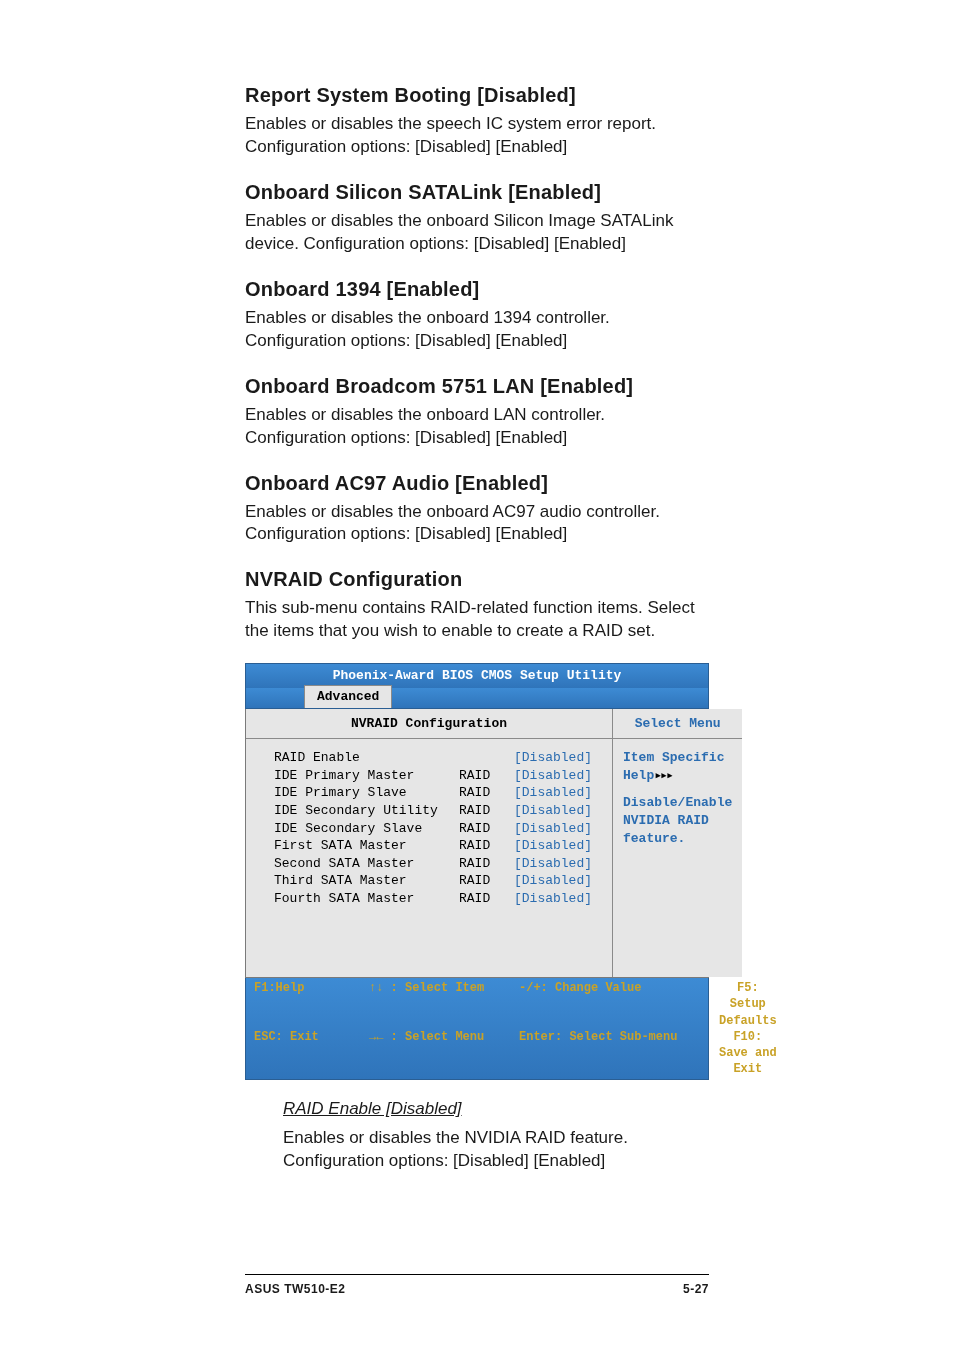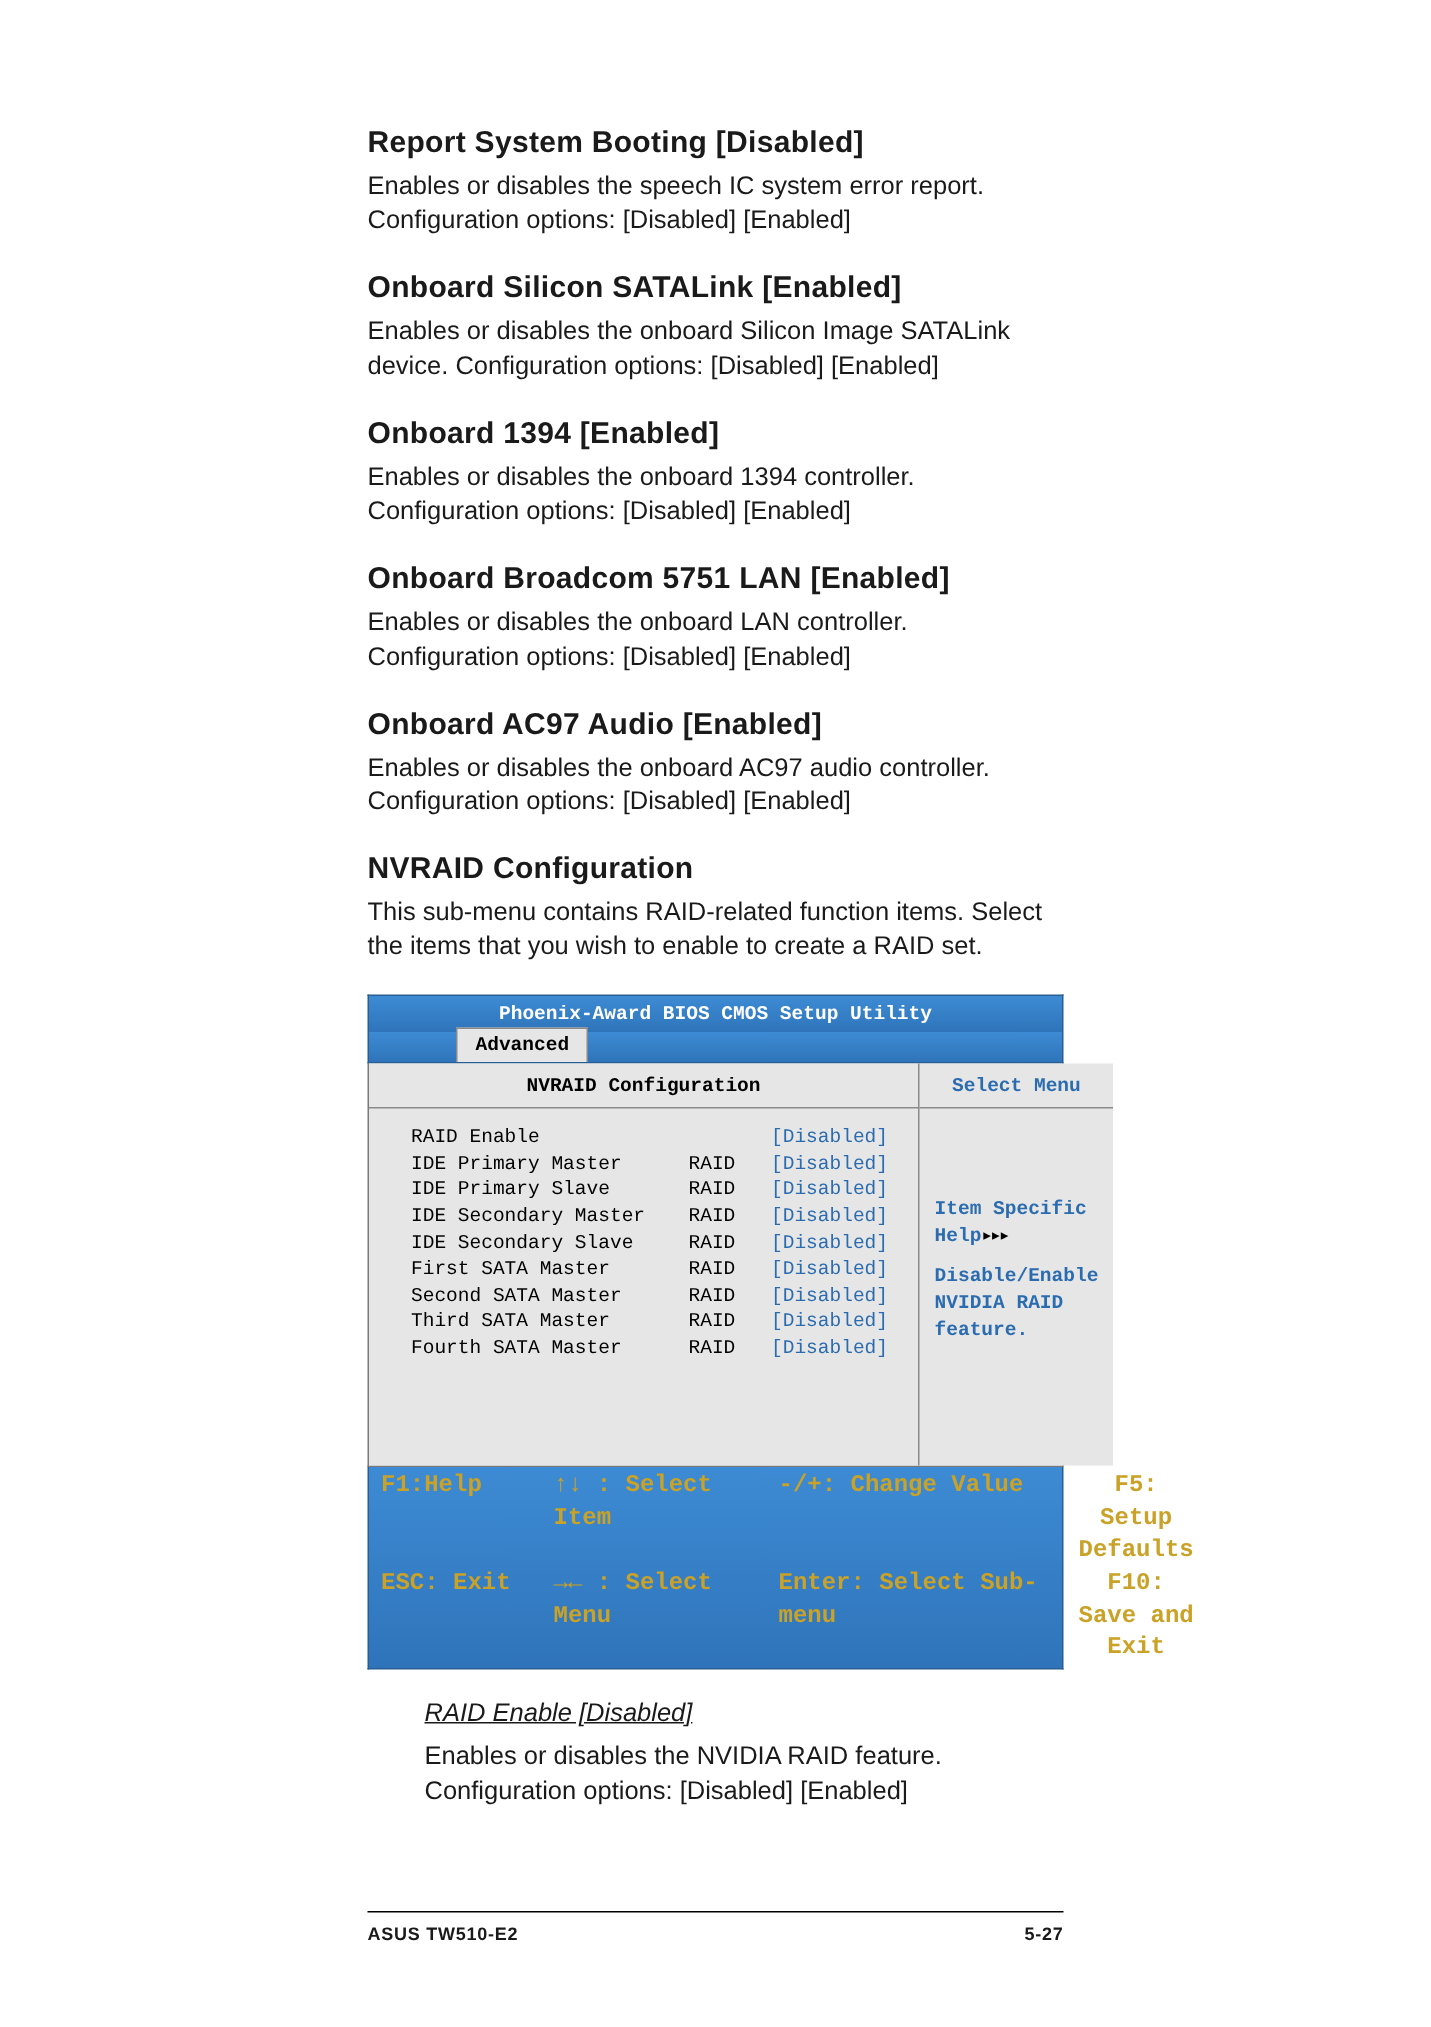--- a/index.html
+++ b/index.html
@@ -25,24 +25,24 @@
   .menubar-spacer-left{width:58px;}
   .menubar-tab{background:var(--bios-bg);color:#000;padding:2px 12px;border-top-left-radius:0;border-top-right-radius:0;border:1px solid #8a8a8a;border-bottom:none;margin-top:1px;font-weight:bold;}
   .bios-body{display:flex;border:1px solid #7a7a7a;border-top:none;}
   .bios-left{flex:1;background:var(--bios-bg);display:flex;flex-direction:column;}
   .bios-left-title{text-align:center;font-weight:bold;padding:6px 0;border-bottom:1px solid #8a8a8a;}
   .bios-left-content{padding:10px 20px 70px 28px;}
   .bios-row{display:flex;white-space:pre;}
   .bios-col-label{width:185px;}
   .bios-col-type{width:55px;}
   .bios-col-val{color:var(--bios-blue);}
-  .bios-right{width:200px;background:var(--bios-bg);border-left:1px solid #8a8a8a;display:flex;flex-direction:column;gap:48px;}
+  .bios-right{width:200px;background:var(--bios-bg);border-left:1px solid #8a8a8a;display:flex;flex-direction:column;}
   .bios-right-title{text-align:center;color:var(--bios-blue);font-weight:bold;padding:6px 0;border-bottom:1px solid #8a8a8a;}
   .bios-right-content{padding:10px 10px;color:var(--bios-blue);font-weight:bold;}
-  .bios-footer{background:linear-gradient(#3d8bd4,#2f74ba);color:var(--bios-gold);border:1px solid #2a5e93;border-top:none;padding:2px 8px;display:grid;grid-template-columns:115px 150px 200px 1fr;row-gap:0;font-weight:bold;font-size:16px;}
+  .bios-footer{background:linear-gradient(#3d8bd4,#2f74ba);color:var(--bios-gold);border:1px solid #2a5e93;border-top:none;padding:2px 8px;display:grid;grid-template-columns:115px 150px 200px 1fr;row-gap:0;font-weight:bold;font-size:12px;}
   .bios-footer .right{text-align:center;}
   .tri{letter-spacing:-2px;}
   
   .page-footer{position:absolute;left:var(--page-pad-left);right:var(--page-pad-right);bottom:70px;border-top:1.5px solid #000;display:flex;justify-content:space-between;padding-top:6px;font-weight:700;font-size:12px;letter-spacing:0.5px;}
 </style>
 </head>
 <body>
 
 <div class="page">
 
@@ -70,21 +70,21 @@
       <div class="menubar-spacer-left"></div>
       <div class="menubar-tab">Advanced</div>
     </div>
     <div class="bios-body">
       <div class="bios-left">
         <div class="bios-left-title">NVRAID Configuration</div>
         <div class="bios-left-content">
           <div class="bios-row"><span class="bios-col-label">RAID Enable</span><span class="bios-col-type"></span><span class="bios-col-val">[Disabled]</span></div>
           <div class="bios-row"><span class="bios-col-label">IDE Primary Master</span><span class="bios-col-type">RAID</span><span class="bios-col-val">[Disabled]</span></div>
           <div class="bios-row"><span class="bios-col-label">IDE Primary Slave</span><span class="bios-col-type">RAID</span><span class="bios-col-val">[Disabled]</span></div>
-          <div class="bios-row"><span class="bios-col-label">IDE Secondary Master</span><span class="bios-col-type">RAID</span><span class="bios-col-val">[Disabled]</span></div>
+          <div class="bios-row"><span class="bios-col-label">IDE Secondary Utility</span><span class="bios-col-type">RAID</span><span class="bios-col-val">[Disabled]</span></div>
           <div class="bios-row"><span class="bios-col-label">IDE Secondary Slave</span><span class="bios-col-type">RAID</span><span class="bios-col-val">[Disabled]</span></div>
           <div class="bios-row"><span class="bios-col-label">First SATA Master</span><span class="bios-col-type">RAID</span><span class="bios-col-val">[Disabled]</span></div>
           <div class="bios-row"><span class="bios-col-label">Second SATA Master</span><span class="bios-col-type">RAID</span><span class="bios-col-val">[Disabled]</span></div>
           <div class="bios-row"><span class="bios-col-label">Third SATA Master</span><span class="bios-col-type">RAID</span><span class="bios-col-val">[Disabled]</span></div>
           <div class="bios-row"><span class="bios-col-label">Fourth SATA Master</span><span class="bios-col-type">RAID</span><span class="bios-col-val">[Disabled]</span></div>
         </div>
       </div>
       <div class="bios-right">
         <div class="bios-right-title">Select Menu</div>
         <div class="bios-right-content">

